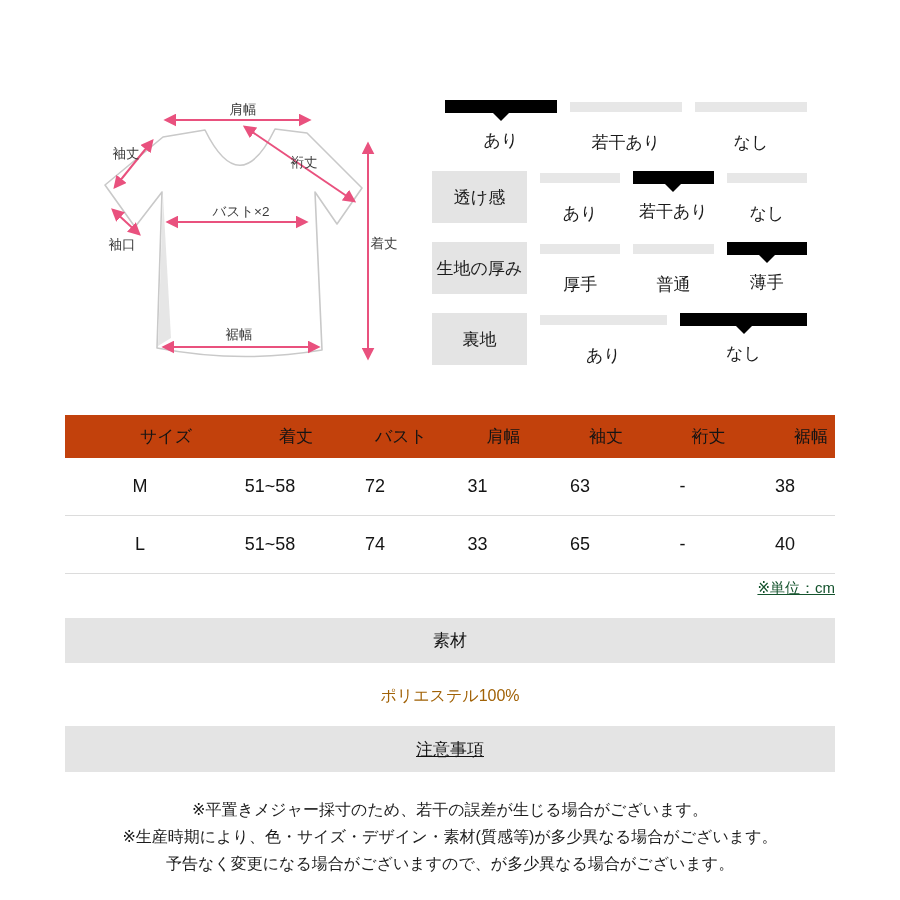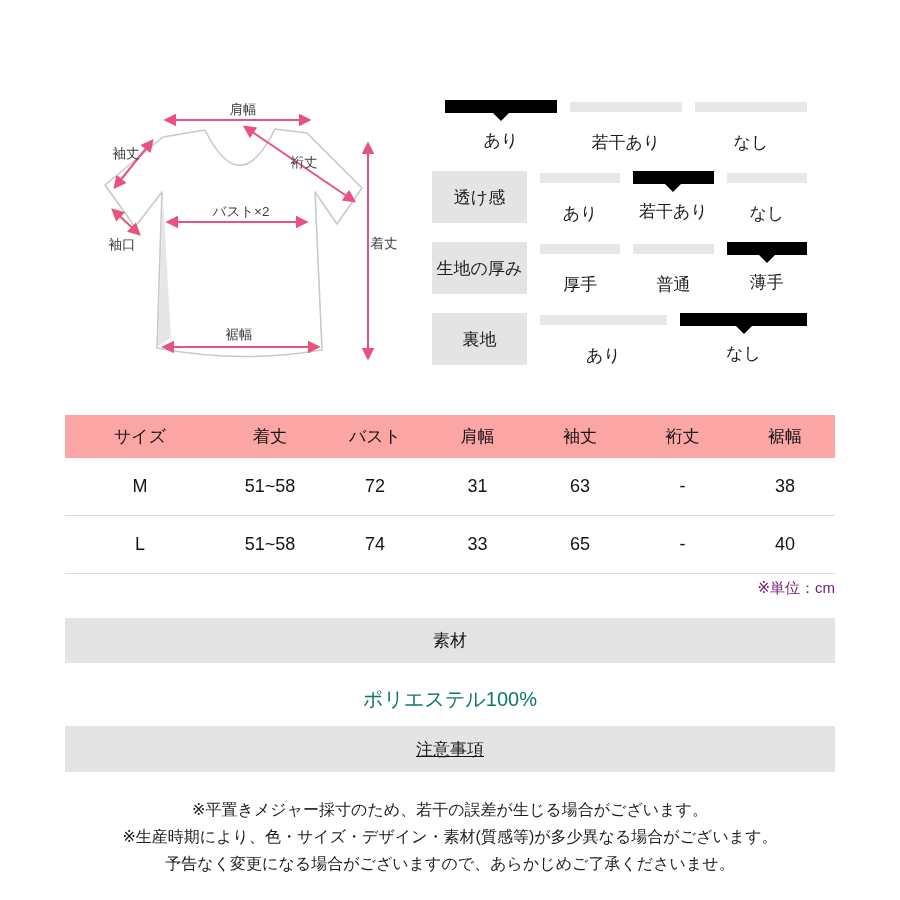--- a/index.html
+++ b/index.html
@@ -34,39 +34,39 @@
   .bar-sel { height:13px; margin-top:0; background:#000; position:relative; }
   .bar-sel::after {
     content:""; position:absolute; top:100%; left:50%; transform:translateX(-50%);
     width:0; height:0; border:8px solid transparent; border-top:8px solid #000; border-bottom:0;
   }
   .opt-label { text-align:center; font-size:17px; color:#1a1a1a; margin-top:16px; white-space:nowrap; }
 
   
   .size-table { position:absolute; left:65px; top:415px; width:770px; }
   .trow { display:grid; grid-template-columns:150px 110px 100px 105px 100px 105px 100px; align-items:center; }
-  .trow.thead { background:#fca5a5; height:43px; font-size:17px; }
+  .trow.thead { background:#c2410c; height:43px; font-size:17px;padding-left:26px; }
   .trow.tdata { height:57px; border-bottom:1px solid #dcdcdc; font-size:18px; }
   .tcell { text-align:center; color:#141414; }
 
   .unit-note {
     position:absolute; left:65px; top:579px; width:770px;
-    text-align:right; font-size:15px; color:#701a75;
+    text-align:right; font-size:15px; color:#14532d;text-decoration:underline;
   }
 
   
   .section-bar {
     position:absolute; left:65px; width:770px; background:#e4e4e4;
     display:flex; align-items:center; justify-content:center;
     font-size:17px; color:#141414;
   }
   .material-bar { top:618px; height:45px; }
   .material-value {
     position:absolute; left:65px; top:686px; width:770px;
-    text-align:center; font-size:20px; color:#0f766e;
+    text-align:center; font-size:16px; color:#a16207;
   }
   .notes-bar { top:726px; height:46px;text-decoration:underline; }
   .notes {
     position:absolute; left:0; top:796px; width:900px;
     text-align:center; font-size:16px; line-height:27px; color:#1c1c1c;
   }
 </style>
 </head>
 <body>
 
@@ -228,16 +228,16 @@
 
   <div class="unit-note">※単位：cm</div>
 
   <div class="section-bar material-bar">素材</div>
   <div class="material-value">ポリエステル100%</div>
 
   <div class="section-bar notes-bar">注意事項</div>
   <div class="notes">
       <div class="note-line">※平置きメジャー採寸のため、若干の誤差が生じる場合がございます。</div>
       <div class="note-line">※生産時期により、色・サイズ・デザイン・素材(質感等)が多少異なる場合がございます。</div>
-      <div class="note-line">予告なく変更になる場合がございますので、あらかじめご了承くださいませ。</div>
+      <div class="note-line">予告なく変更になる場合がございますので、が多少異なる場合がございます。</div>
     </div>
 
 </div>
 
 </body></html>

